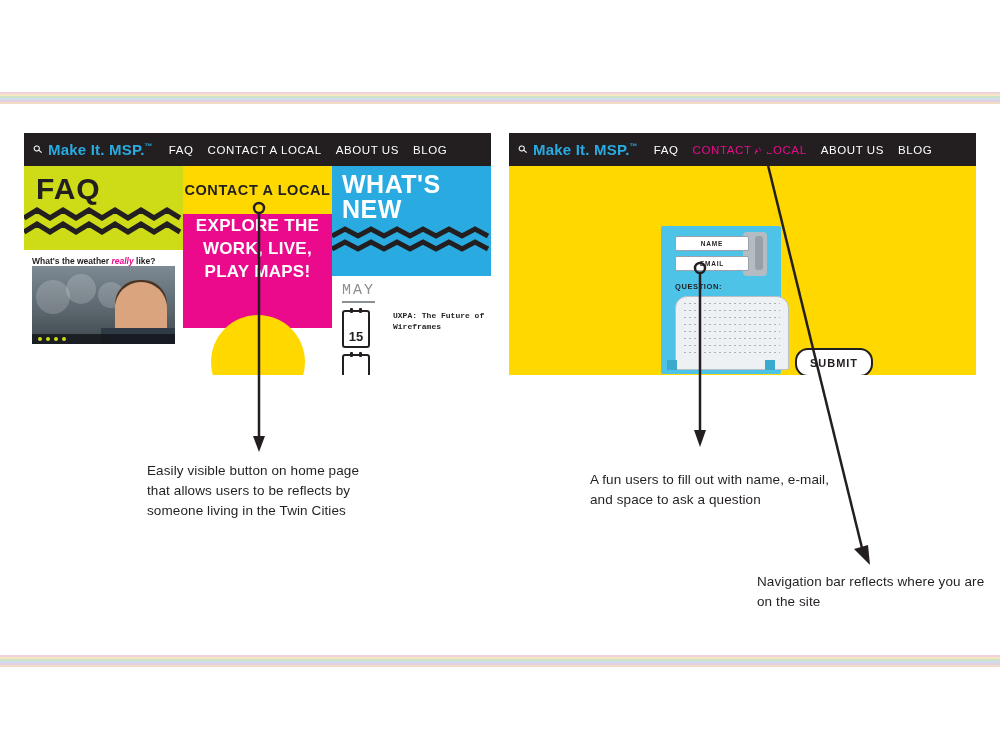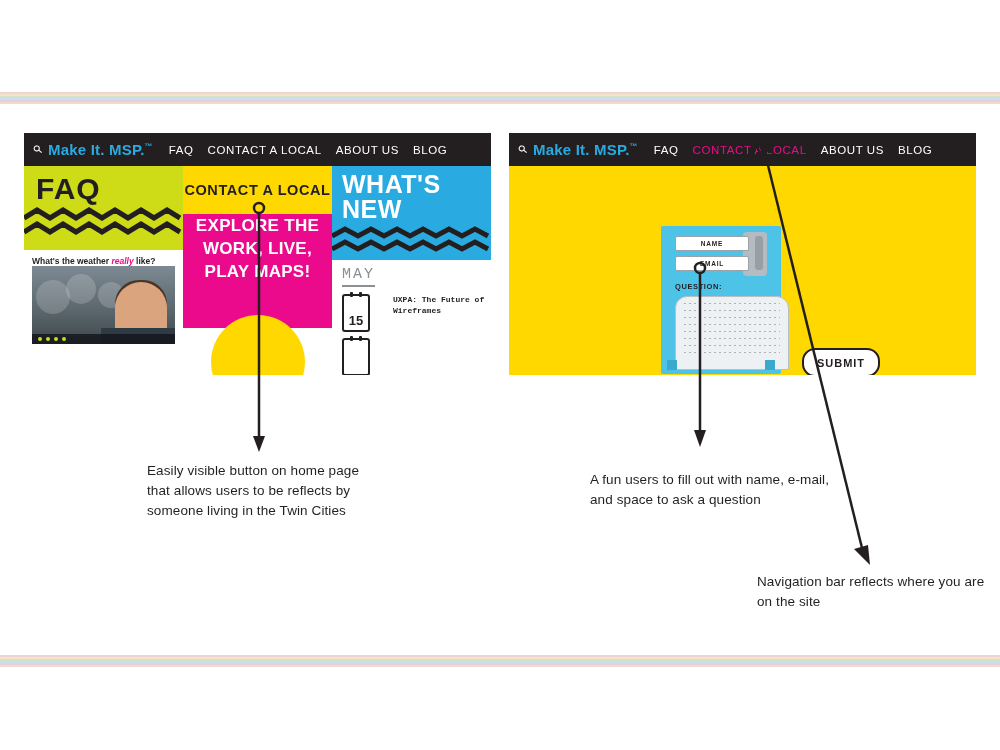--- a/index.html
+++ b/index.html
@@ -195,21 +195,21 @@
   .circle-yellow {
     position: absolute;
     left: 28px; bottom: -34px;
     width: 94px; height: 94px;
     border-radius: 50%;
     background: #ffd800;
   }
 
   .panel-whats {
     background: #29abe2;
-    height: 94px;
+    height: 110px;
     position: relative;
     overflow: hidden;
   }
   .panel-whats .ptitle {
     color: #ffffff;
     font-size: 25px;
     font-weight: bold;
     line-height: 25px;
     letter-spacing: .5px;
     padding: 6px 0 0 10px;
@@ -328,21 +328,21 @@
   }
   .floppy .corner {
     position: absolute;
     left: 6px; bottom: 4px;
     width: 10px; height: 10px;
     background: #3aa9cc;
   }
   .floppy .corner.r { left: auto; right: 6px; }
   .submit-btn {
     position: absolute;
-    left: 293px; top: 182px;
+    left: 286px; top: 182px;
     width: 74px; height: 25px;
     background: #ffffff;
     border: 2px solid #231f20;
     border-radius: 13px;
     color: #231f20;
     font-size: 11px;
     font-weight: bold;
     letter-spacing: 1px;
     display: flex;
     align-items: center;

